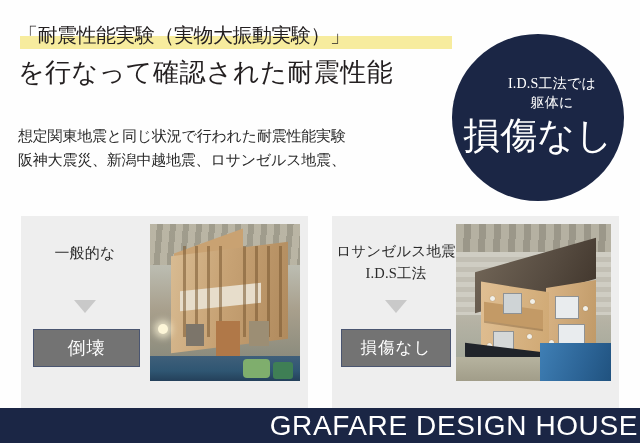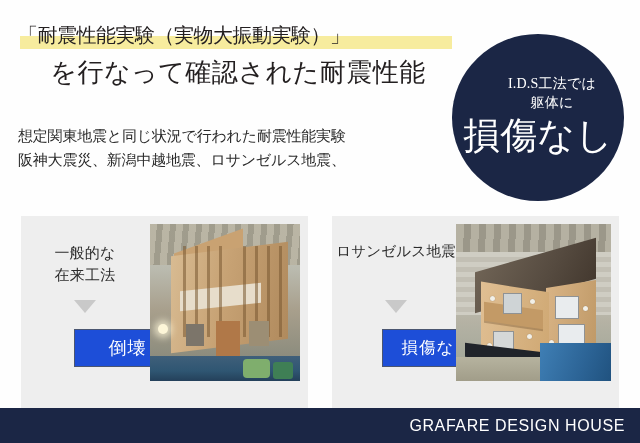--- a/index.html
+++ b/index.html
@@ -44,21 +44,20 @@
     left: 2px;
     right: 6px;
     bottom: 5px;
     height: 13px;
     background: #f7ec9e;
     z-index: 1;
   }
   .headline-line.second {
     font-size: 26px;
     letter-spacing: 0.5px;
-    text-align: center;
   }
 
   
   .bodycopy {
     position: absolute;
     left: 18px;
     top: 124px;
     width: 420px;
   }
   .bodycopy-line {
@@ -141,31 +140,30 @@
     border-top: 13px solid #c9c9c9;
   }
   .panel.right .panel-arrow { left: 53px; }
 
   .panel-result {
     position: absolute;
     left: 12px;
     top: 113px;
     width: 107px;
     height: 38px;
-    background: #1d4ed8;
+    background: #737373;
     border: 1px solid #4a5570;
     box-sizing: border-box;
     color: #ffffff;
     display: flex;
     align-items: center;
     justify-content: center;
     font-size: 18px;
     letter-spacing: 1px;
     white-space: nowrap;
-    margin-left: 41px;
   }
   .panel.right .panel-result {
     left: 9px;
     width: 110px;
     font-size: 16.5px;
   }
 
   .panel-photo {
     position: absolute;
     top: 8px;
@@ -250,23 +248,23 @@
     width: 640px;
     height: 35px;
     background: #1b2645;
     display: flex;
     align-items: center;
     justify-content: flex-end;
   }
   .footer-brand {
     font-family: "Liberation Sans", sans-serif;
     color: #ffffff;
-    font-size: 16px;
+    font-size: 28px;
     letter-spacing: 0.6px;
-    margin-right: 15px;
+    margin-right: 2px;
     white-space: nowrap;
   }
 </style>
 </head>
 <body>
 
 <div id="page">
 
   <div class="headline">
     <div class="headline-line hl-marked">
@@ -285,21 +283,20 @@
 
   <div class="badge">
     <div class="badge-small">I.D.S工法では</div>
     <div class="badge-small">躯体に</div>
     <div class="badge-big">損傷なし</div>
   </div>
 
   <div class="panel left">
     <div class="panel-caption">
       <div class="cap-line">一般的な</div>
-      <div class="cap-line">在来工法</div>
     </div>
     <div class="panel-arrow"></div>
     <div class="panel-result">倒壊</div>
     <div class="panel-photo">
       <div class="photoA">
         <div class="roofbeam"></div>
         <div class="gable"></div>
         <div class="wall-main"></div>
         <div class="balcony"></div>
         <div class="stud s1"></div>
@@ -317,20 +314,21 @@
         <div class="ground"></div>
         <div class="barrel"></div>
         <div class="barrel2"></div>
       </div>
     </div>
   </div>
 
   <div class="panel right">
     <div class="panel-caption">
       <div class="cap-line">ロサンゼルス地震</div>
+      <div class="cap-line">I.D.S工法</div>
     </div>
     <div class="panel-arrow"></div>
     <div class="panel-result">損傷なし</div>
     <div class="panel-photo">
       <div class="photoB">
         <div class="ceiling"></div>
         <div class="backwall"></div>
         <div class="roof"></div>
         <div class="wall-side"></div>
         <div class="wall-front"></div>

